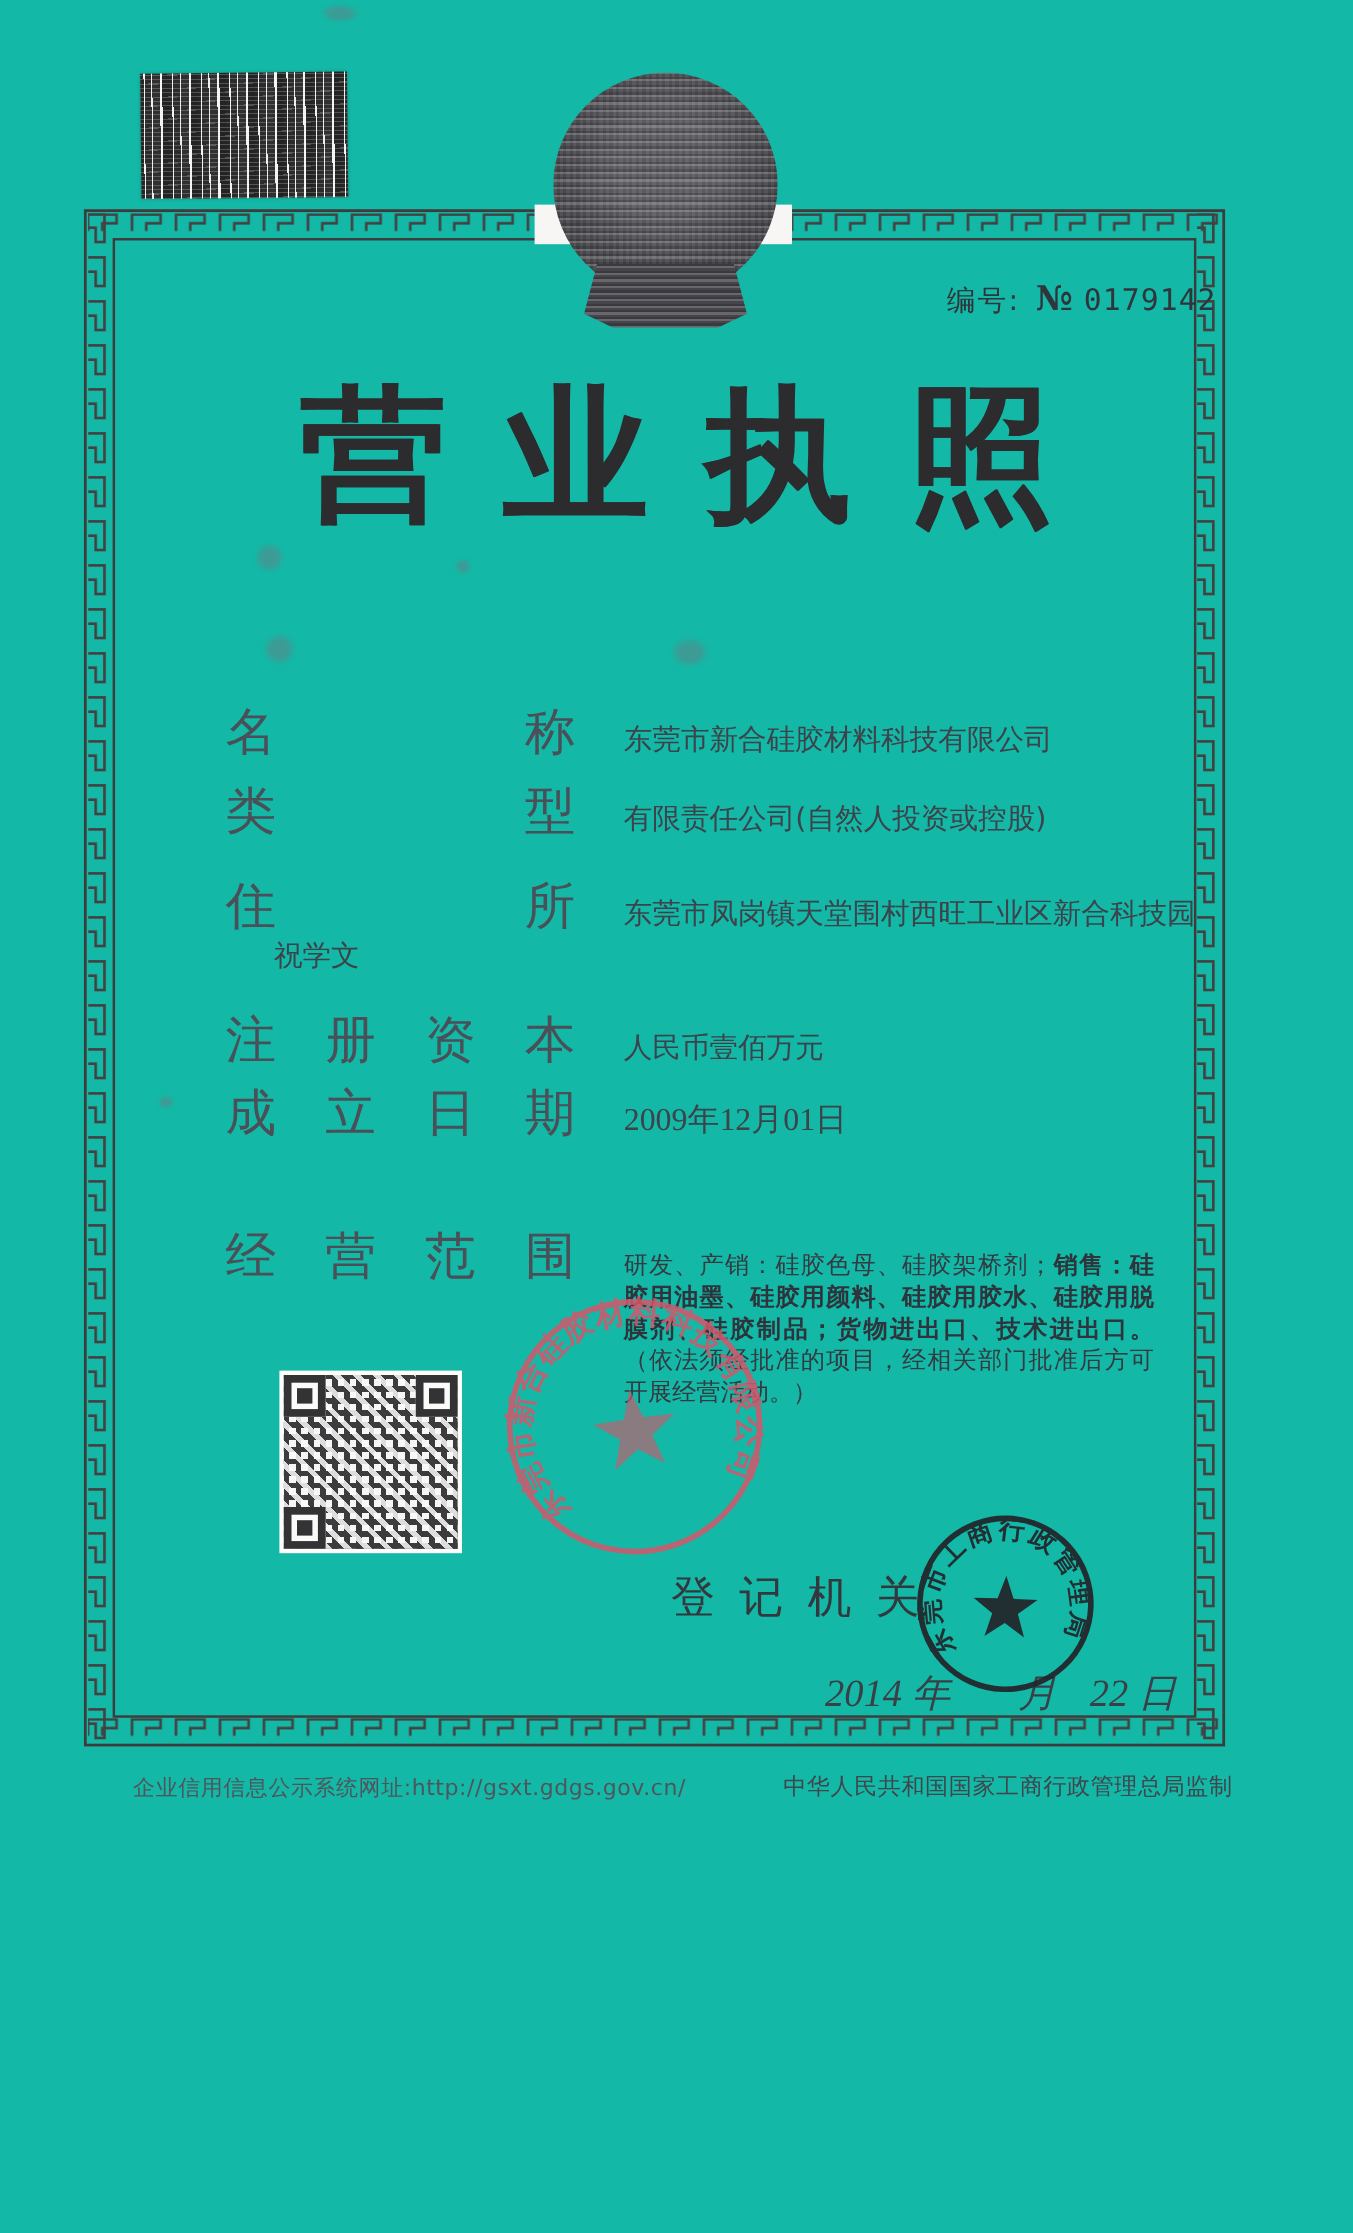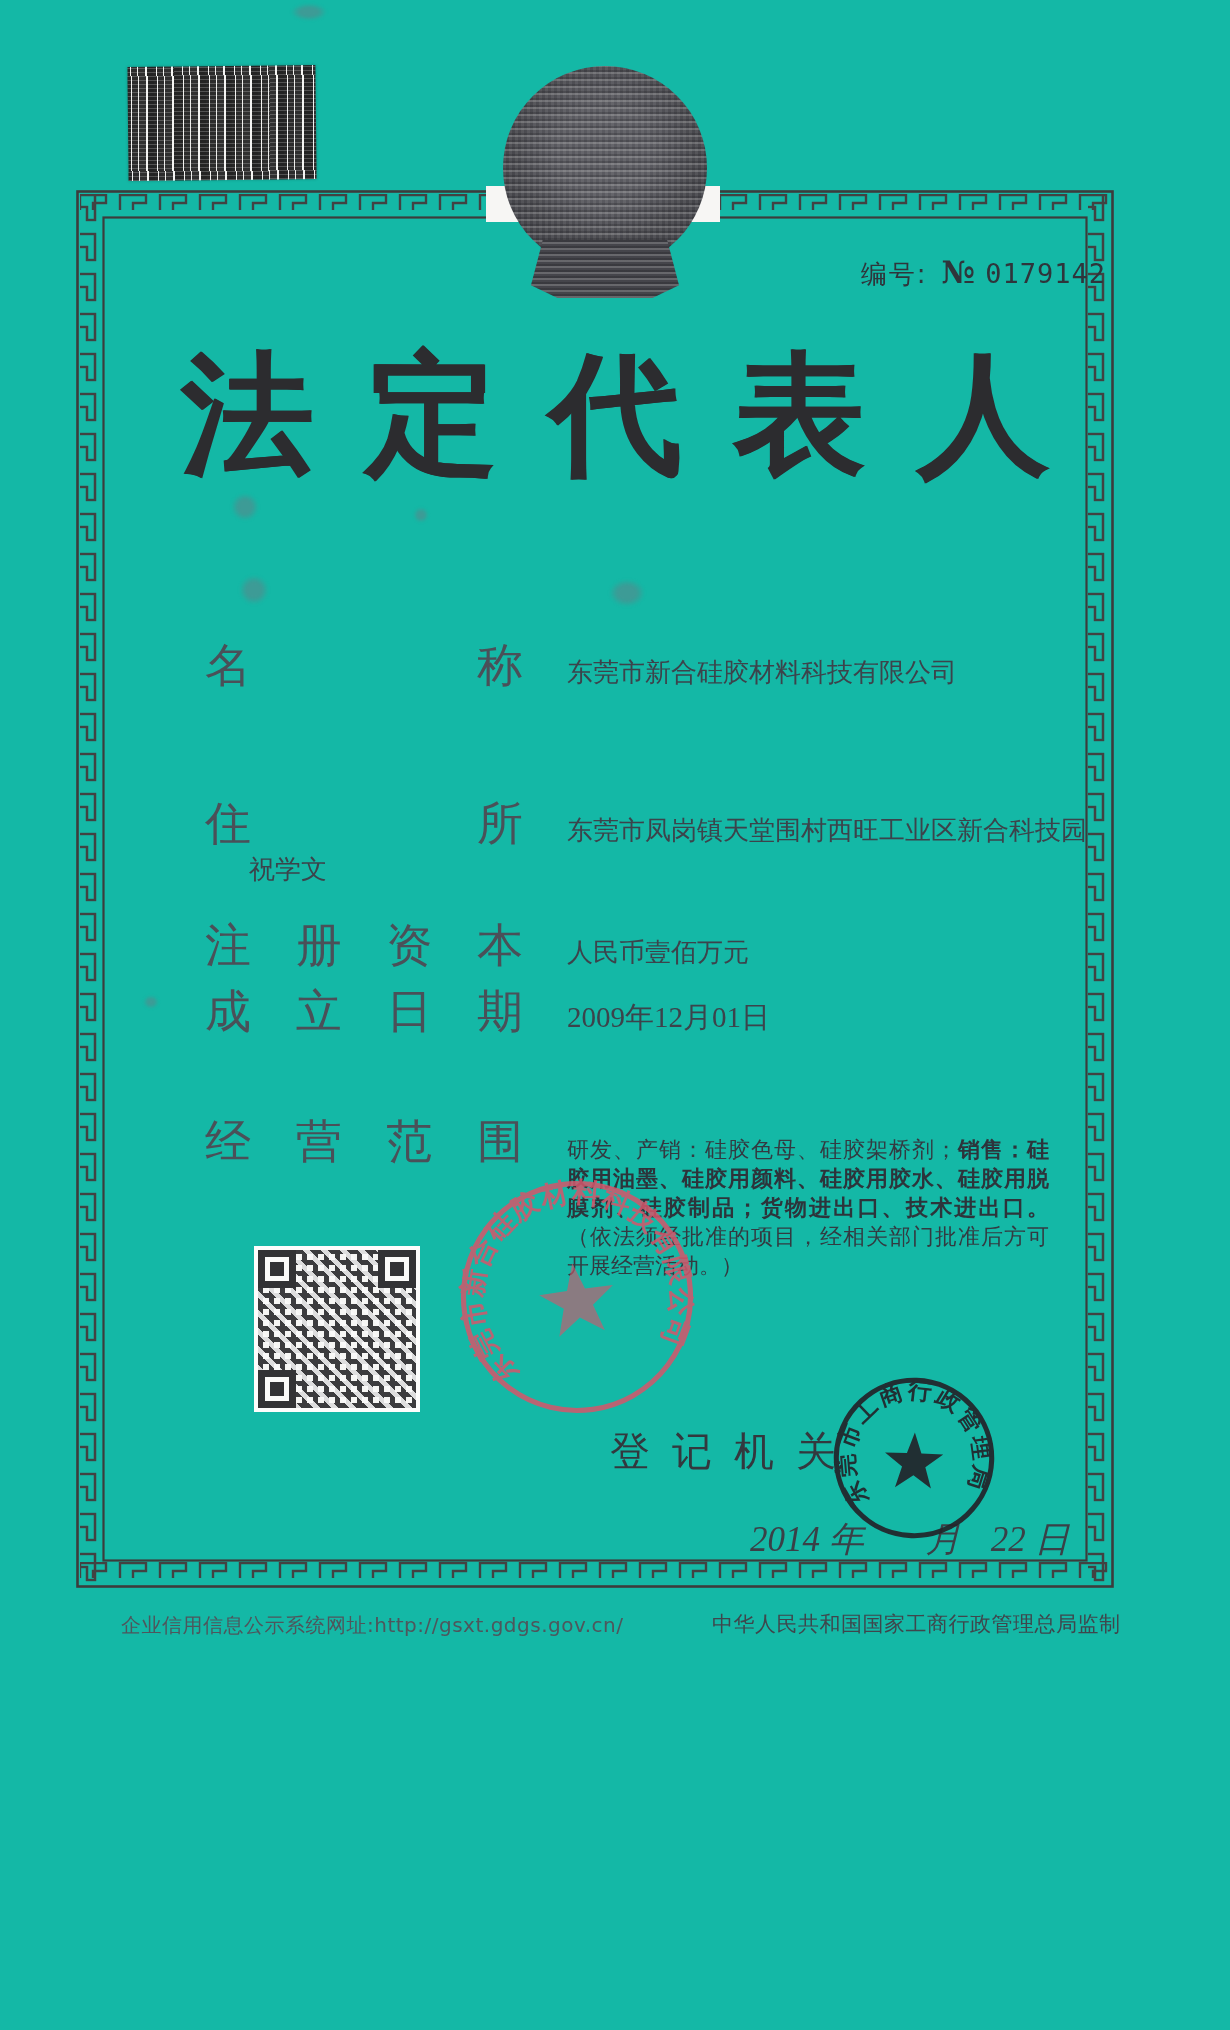--- a/index.html
+++ b/index.html
@@ -139,26 +139,30 @@
 
   <div class="emblem">
     <div class="disc"></div>
     <div class="base"></div>
   </div>
 
   <div class="serial">
     <span>编号:</span><span class="no-symbol">№</span><span class="no-digits">0179142</span>
   </div>
 
-  <div class="title">法定代表人</div>
+  <div class="title">营业执照</div>
 
 
   <div class="row" style="top:640px">
     <div class="row-label">名称</div>
     <div class="row-value">东莞市新合硅胶材料科技有限公司</div>
+  </div>
+  <div class="row" style="top:712px">
+    <div class="row-label">类型</div>
+    <div class="row-value">有限责任公司(自然人投资或控股)</div>
   </div>
   <div class="row" style="top:798px">
     <div class="row-label">住所</div>
     <div class="row-value">东莞市凤岗镇天堂围村西旺工业区新合科技园</div>
   </div>
   <div class="row" style="top:853px">
     <div class="row-value">祝学文</div>
   </div>
   <div class="row" style="top:920px">
     <div class="row-label">注册资本</div>

